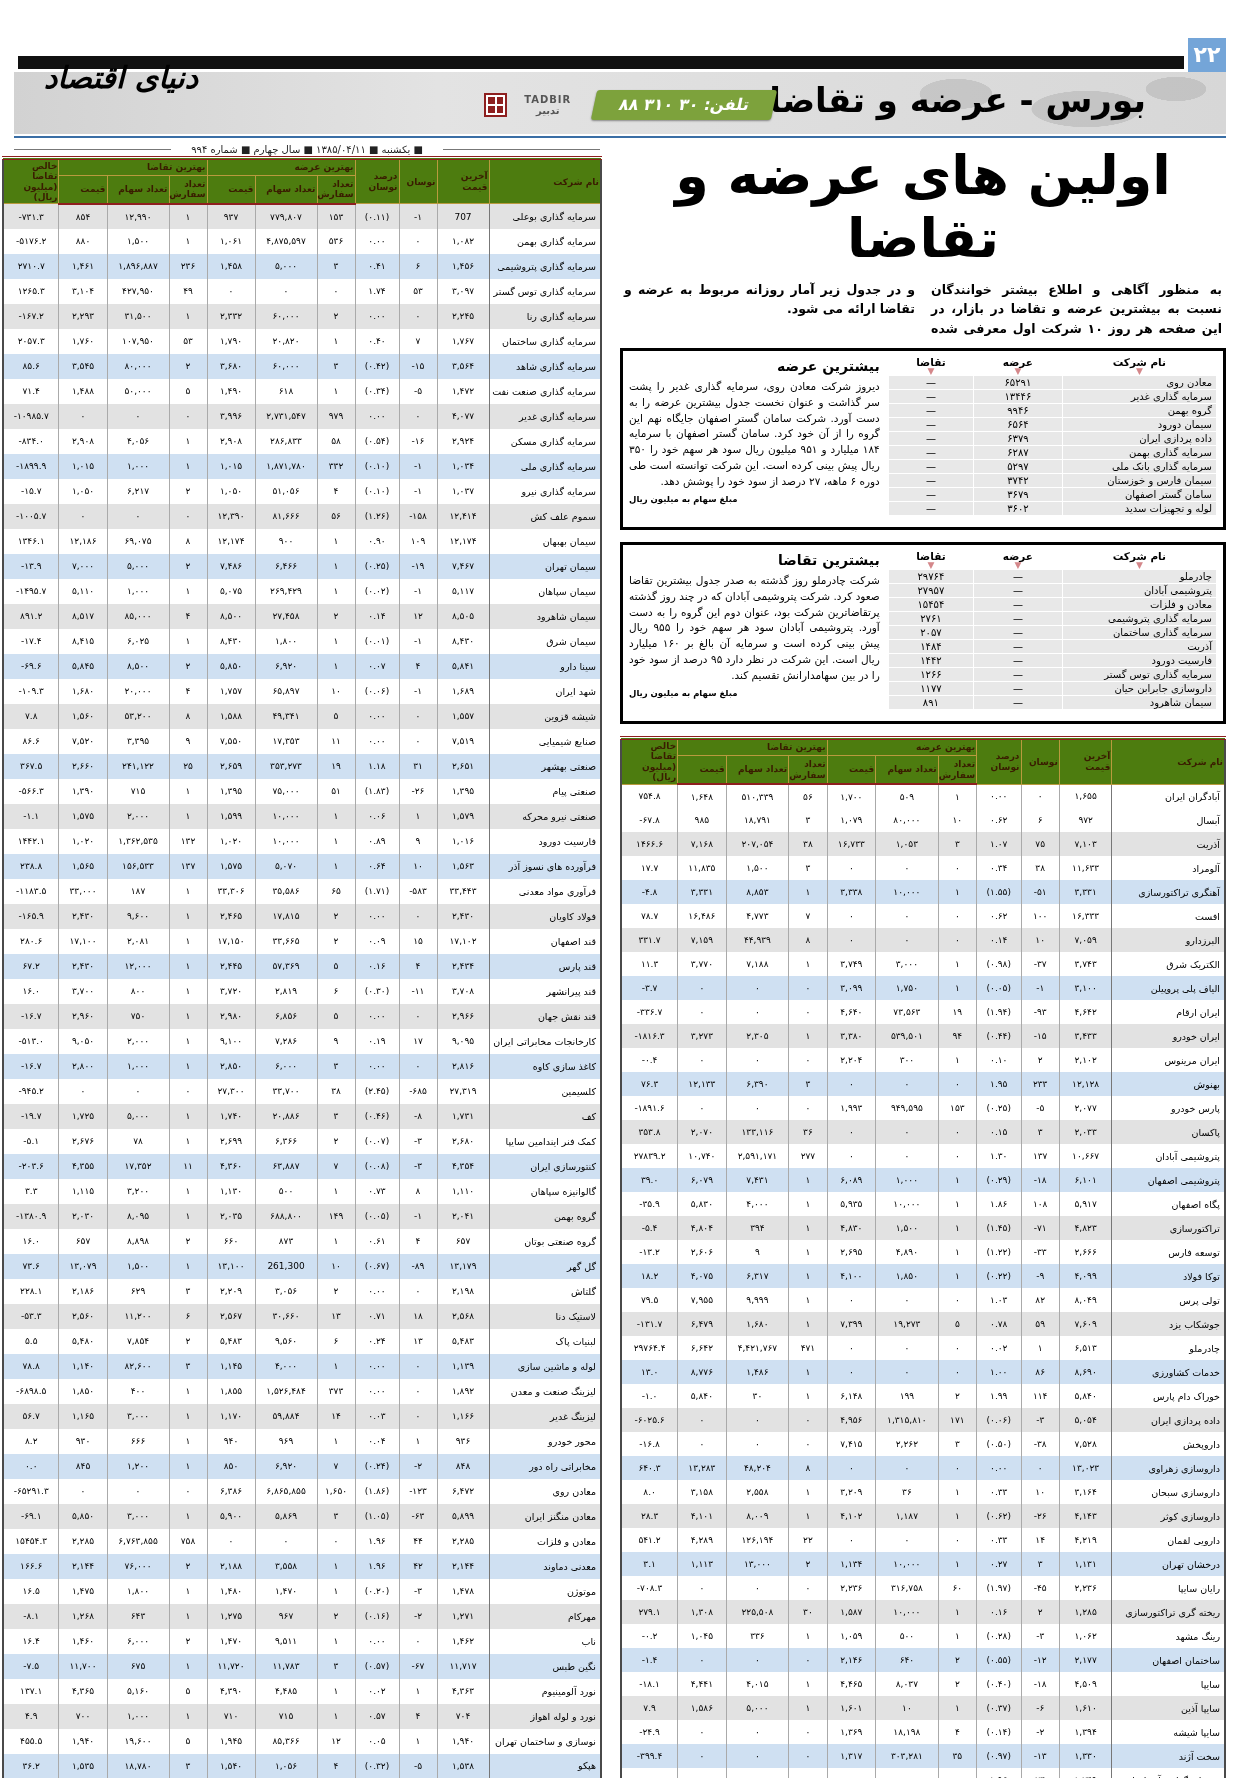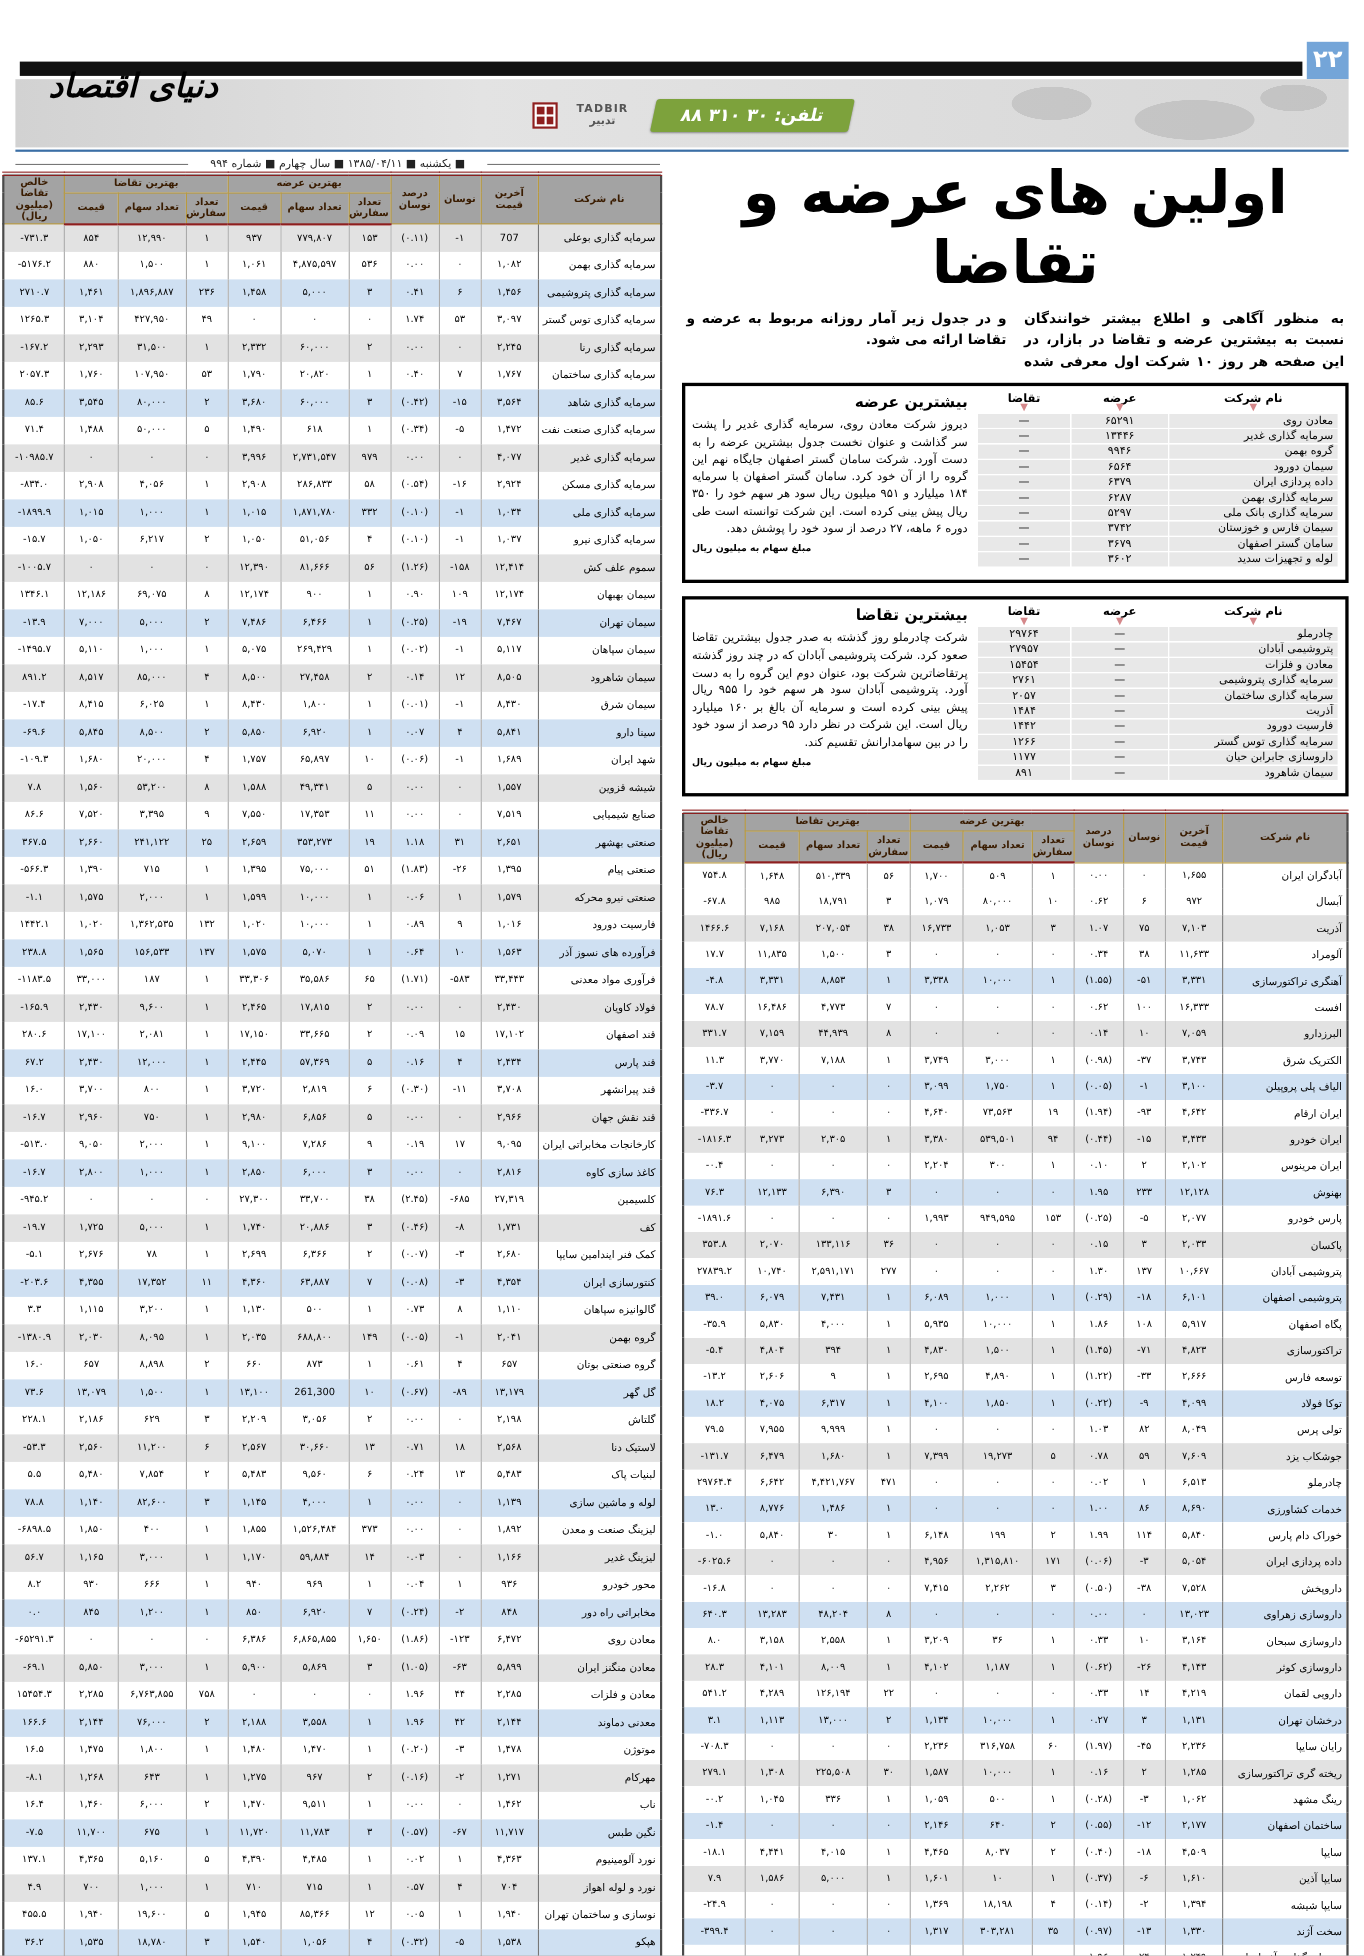--- a/index.html
+++ b/index.html
@@ -44,42 +44,43 @@
   table.mini th{font-size:10.5px;font-weight:bold;padding:0;text-align:center;}
   table.mini th .tri{display:block;color:#d4878a;font-size:9px;line-height:7px;}
   table.mini td{background:#e8e8e8;border:1.5px solid #fff;font-size:10px;padding:0 4px;height:13px;white-space:nowrap;overflow:hidden;}
   table.mini td.num{text-align:center;direction:ltr;}
   .mini-article{flex:1;font-size:10.5px;line-height:1.5;text-align:justify;}
   .mini-article h3{margin:0 0 2px 0;font-size:14px;font-weight:bold;}
   .mini-note{font-size:8.5px;font-weight:bold;margin-top:4px;text-align:left;}
   
   table.main{width:100%;border-collapse:collapse;table-layout:fixed;border:2px solid #4a4a4a;
              border-top:4px double #8e1f1f;}
-  table.main thead th{background:#a3a3a3;color:#3a1c00;font-size:9px;font-weight:bold;
-             border:1px solid #b99a3e;border-bottom:2px solid #8e1f1f;padding:1px 1px;line-height:1.15;}
+  table.main thead th{background:#4d7c0f;color:#3a1c00;font-size:9px;font-weight:bold;
+             border:1px solid #b99a3e;border-bottom:2px solid #8e1f1f;padding:1px 1px;line-height:1.15;text-align:right;}
   table.main thead tr.grp th{border-bottom:1px solid #b99a3e;}
   table.main td{font-size:9px;padding:0 2px;border-left:1px solid #aaa;white-space:nowrap;overflow:hidden;text-align:center;}
   table.main td.name{text-align:right;font-size:9.5px;padding-right:4px;border-left:1px solid #777;}
   table.main td.num{direction:ltr;}
   table.main tr.r-gray td{background:#e2e2e2;}
   table.main tr.r-blue td{background:#cfe0f2;}
   table.main tbody tr{height:24px;}
   table.main.dense tbody tr{height:25px;}
   col.c-name{width:112px;} col.c-last{width:52px;} col.c-ch{width:38px;} col.c-pct{width:44px;}
   col.c-ord{width:38px;} col.c-sh{width:62px;} col.c-pr{width:48px;} col.c-net{width:56px;}
 </style>
 </head>
 <body>
 
 <div class="page">
 
   <div class="topbar"></div>
   <div class="pagenum">۲۲</div>
   <div class="band">
     <div class="map-ghost"></div>
+    <div class="section-title">بورس - عرضه و تقاضا</div>
     <div class="logo">دنیای اقتصاد</div>
     <div class="phone-ribbon">تلفن: ۳۰ ۳۱۰ ۸۸</div>
     <div class="tadbir">
       <span class="grid-icon">
           <i></i>
           <i></i>
           <i></i>
           <i></i>
         </span>
       <span class="t-label">TADBIR تدبیر</span>

